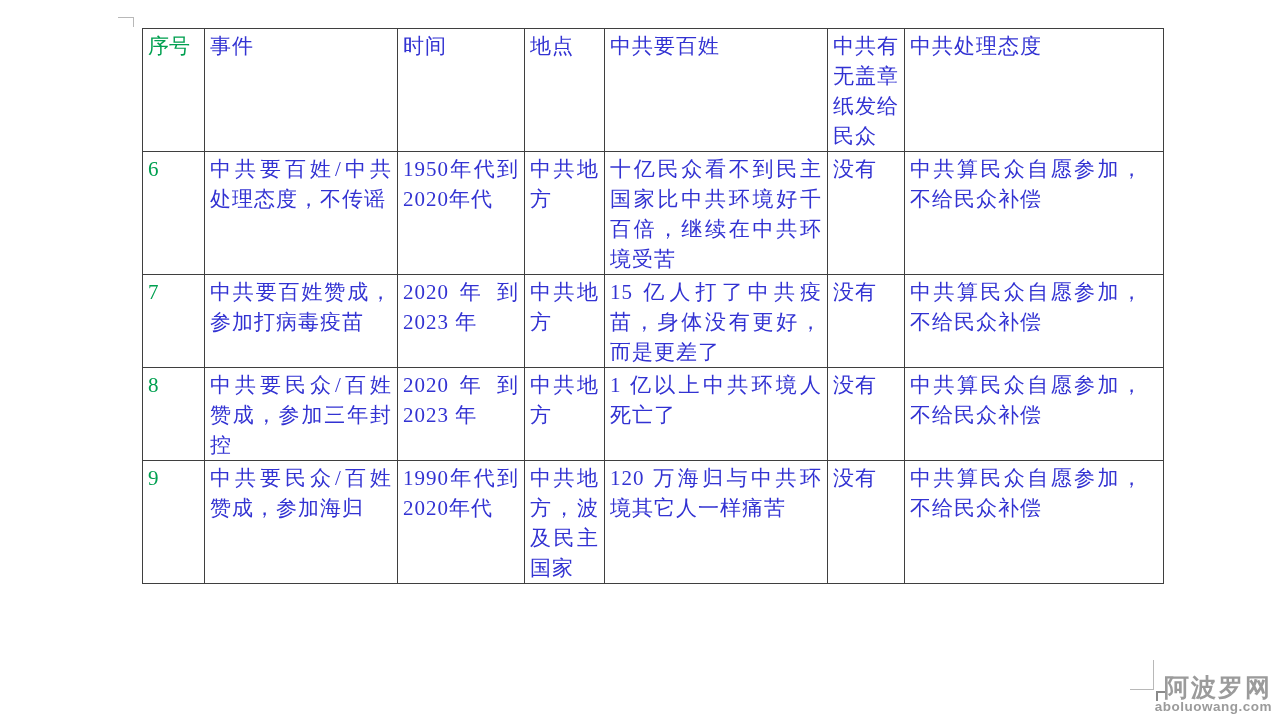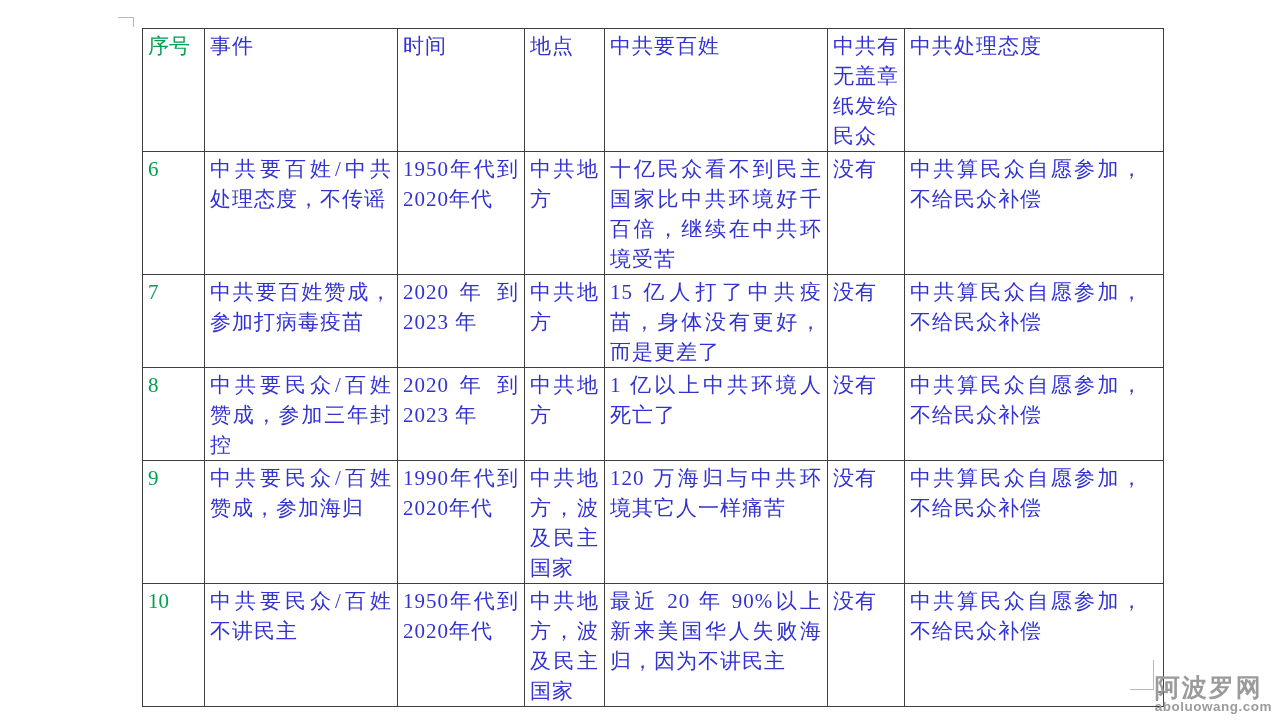--- a/index.html
+++ b/index.html
@@ -63,21 +63,21 @@
   }
   .table-handle{
     position:absolute;left:1156px;top:691px;
     width:7px;height:8px;
     border-left:2px solid #8a8a8a;
     border-top:2px solid #8a8a8a;
   }
   
   .watermark{
     position:absolute;right:8px;bottom:6px;
-    text-align:left;
+    text-align:right;
     color:var(--wm);
     font-family:"Liberation Sans","DejaVu Sans",sans-serif;
   }
   .watermark .wm-title{
     font-size:25px;
     font-weight:bold;
     letter-spacing:2px;
     line-height:24px;
   }
   .watermark .wm-domain{
@@ -143,28 +143,19 @@
     </tr>
     <tr class="r-9">
       <td class="num">9</td>
       <td>中共要民众/百姓赞成，参加海归</td>
       <td>1990年代到2020年代</td>
       <td>中共地方，波及民主国家</td>
       <td>120 万海归与中共环境其它人一样痛苦</td>
       <td>没有</td>
       <td class="col-attitude">中共算民众自愿参加，不给民众补偿</td>
     </tr>
-    <tr class="r-10">
-      <td class="num">10</td>
-      <td>中共要民众/百姓不讲民主</td>
-      <td>1950年代到2020年代</td>
-      <td>中共地方，波及民主国家</td>
-      <td>最近 20 年 90%以上新来美国华人失败海归，因为不讲民主</td>
-      <td>没有</td>
-      <td class="col-attitude">中共算民众自愿参加，不给民众补偿</td>
-    </tr>
   </tbody>
 </table>
 
 <div class="watermark">
   <div class="wm-title">阿波罗网</div>
   <div class="wm-domain">aboluowang.com</div>
 </div>
 
 </body></html>

